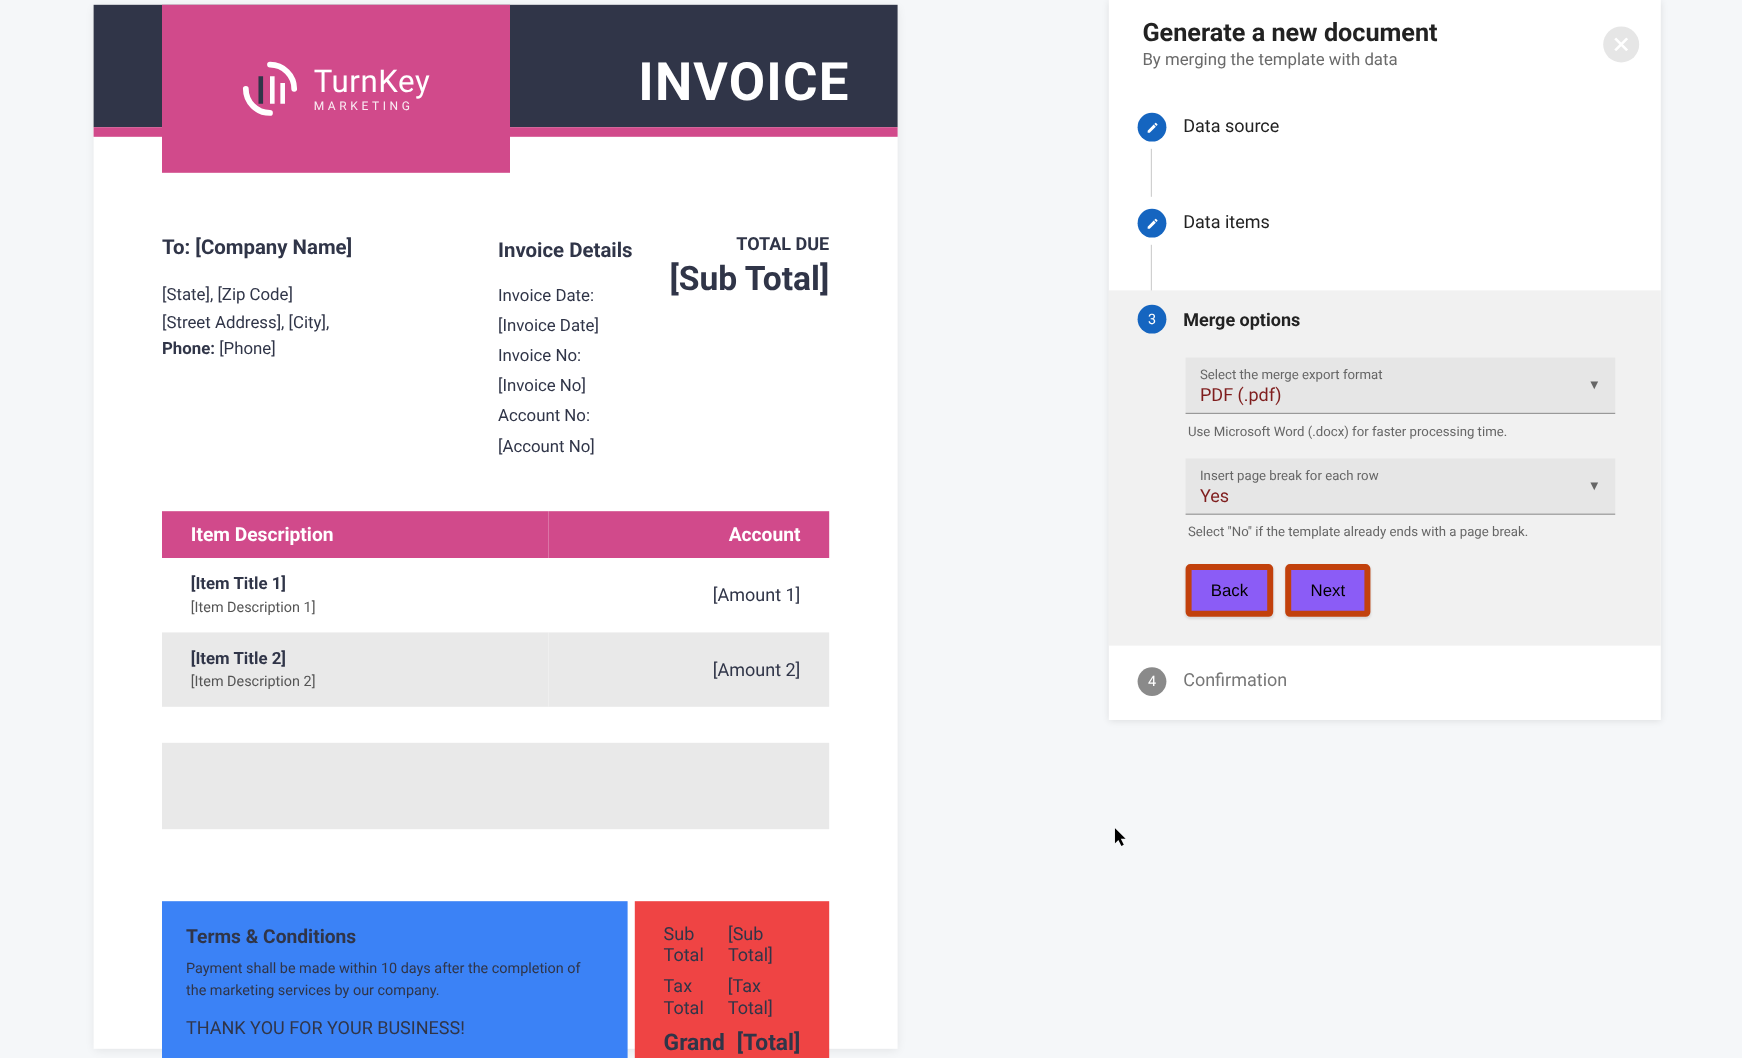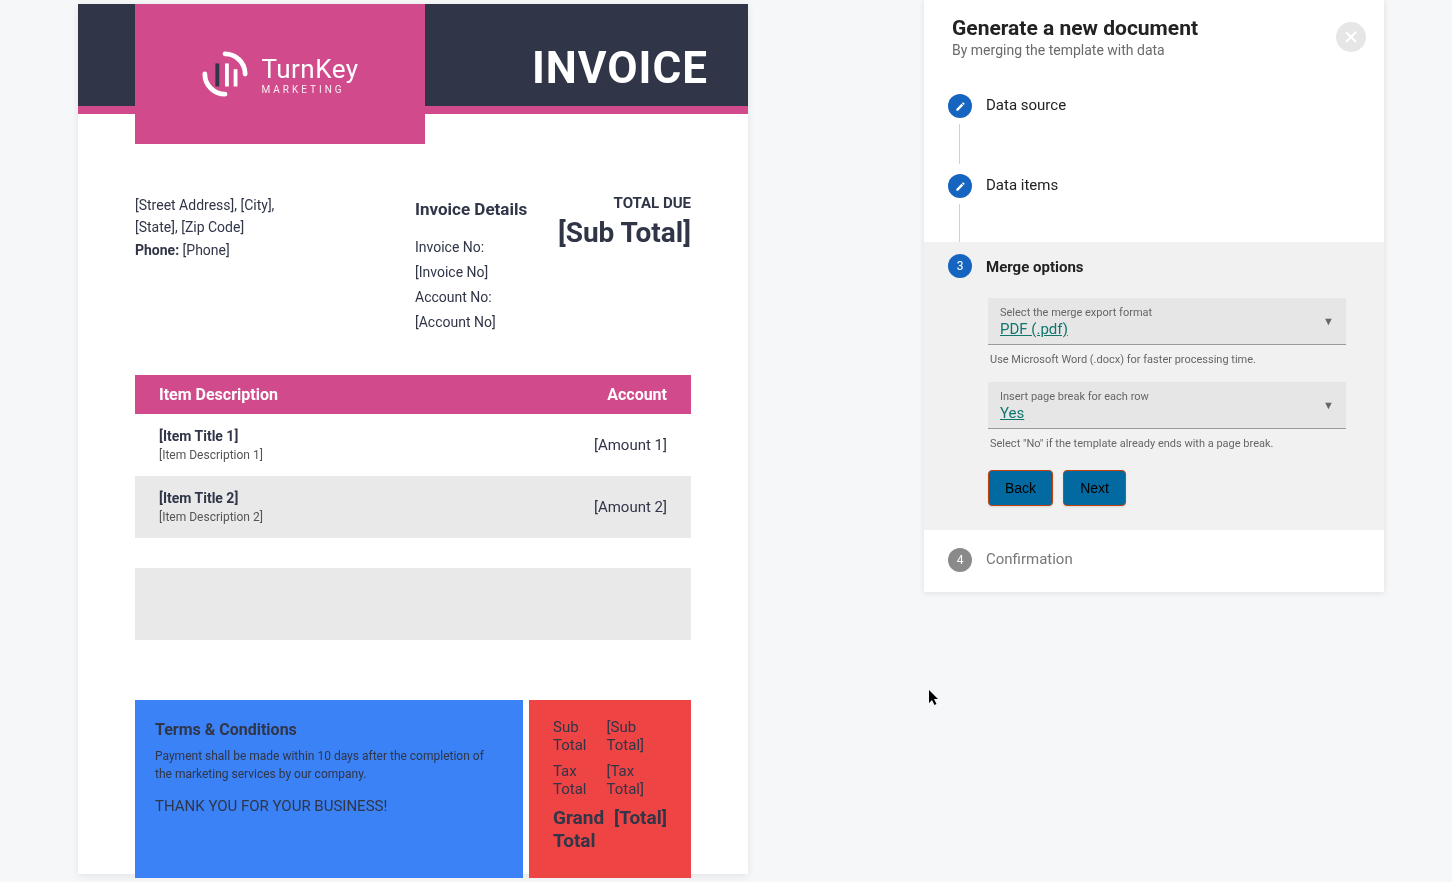--- a/index.html
+++ b/index.html
@@ -138,30 +138,30 @@
   .step.active-section { background: #f1f1f1; flex-direction: column; align-items: stretch; padding-bottom: 24px; }
   .active-head { display: flex; align-items: center; margin-bottom: 20px; }
   .active-head .step-title { font-weight: 700; }
 
   .form-area { padding-left: 40px; padding-right: 14px; }
   .select-field {
     background: #e6e6e6; padding: 8px 12px 6px; margin-bottom: 2px;
     border-bottom: 1px solid #999; position: relative;
   }
   .select-label { font-size: 11px; color: #666; }
-  .select-value { font-size: 15px; color: #0f766e; margin-top: 1px; text-decoration: underline; }
+  .select-value { font-size: 15px; color: #7f1d1d; margin-top: 1px; }
   .select-caret {
     position: absolute; right: 12px; top: 50%; transform: translateY(-50%);
     color: #666; font-size: 11px;
   }
   .select-help { font-size: 11px; color: #666; padding: 6px 2px 16px; }
 
   .btn-row { display: flex; gap: 10px; margin-top: 4px; }
   .btn {
-    background: #0369a1; border: 1px solid #c2410c; border-radius: 4px;
+    background: #8b5cf6; border: 5px solid #c2410c; border-radius: 4px;
     padding: 9px 16px; font-size: 14px; font-weight: 500; cursor: pointer;
     box-shadow: 0 1px 2px rgba(0,0,0,0.1);
   }
 
   .cursor {
     position: absolute;
     left: 929px; top: 690px;
     font-size: 14px; color: #000;
     pointer-events: none;
   }
@@ -185,26 +185,28 @@
         <div class="big">TurnKey</div>
         <div class="small">Marketing</div>
       </div>
     </div>
     <div class="invoice-title">INVOICE</div>
   </div>
 
   <div class="doc-body">
     <div class="info-row">
       <div class="to-col">
+        <div class="title">To: [Company Name]</div>
+        <div>[State], [Zip Code]</div>
         <div>[Street Address], [City],</div>
-        <div>[State], [Zip Code]</div>
         <div><b>Phone:</b> <span>[Phone]</span></div>
       </div>
       <div class="inv-col">
         <div class="title">Invoice Details</div>
+        <div>Invoice Date: [Invoice Date]</div>
         <div>Invoice No: [Invoice No]</div>
         <div>Account No: [Account No]</div>
       </div>
       <div class="total-col">
         <div class="label">TOTAL DUE</div>
         <div class="value">[Sub Total]</div>
       </div>
     </div>
 
     <table class="items-table">

